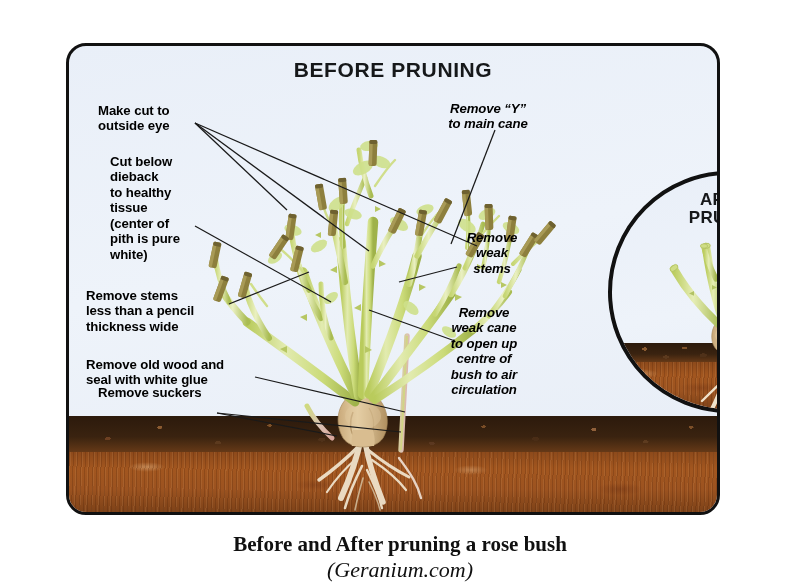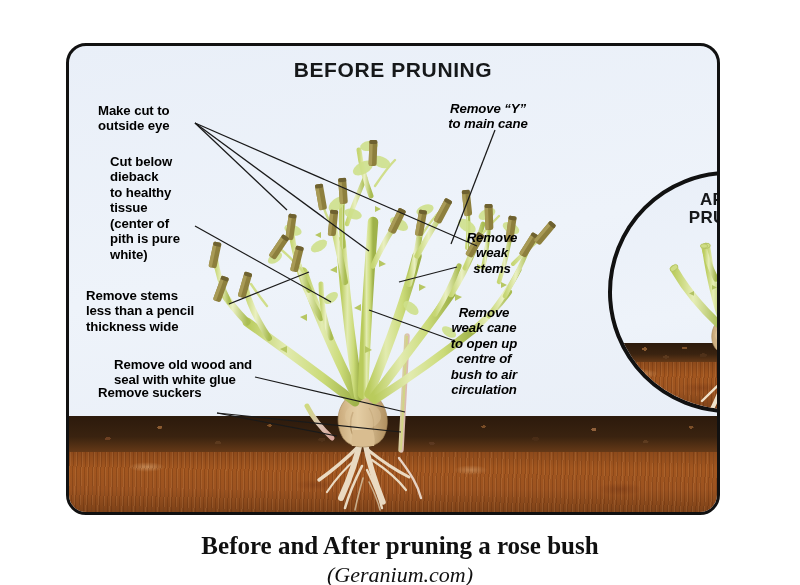--- a/index.html
+++ b/index.html
@@ -79,21 +79,21 @@
     position:absolute;font-size:13.2px;line-height:1.17;font-weight:bold;
     color:#000000;letter-spacing:-.1px;white-space:pre-line;
   }
   .lbl.center{text-align:center;font-style:italic;}
 
   
   .caption{
     position:absolute;left:0;top:505px;width:800px;text-align:center;
     font-family:"Liberation Serif",serif;color:#101010;
   }
-  .caption .t1{font-size:25px;font-weight:bold;line-height:1.15;font-family:Liberation Serif, serif;}
+  .caption .t1{font-size:21px;font-weight:bold;line-height:1.15;font-family:Liberation Serif, serif;}
   .caption .t2{font-size:22px;font-style:italic;line-height:1.25;}
 
   svg{display:block;}
   .plant, .leaders{position:absolute;left:0;top:0;}
 </style>
 </head>
 <body>
 
 <div id="stage">
 
@@ -413,21 +413,21 @@
 to healthy
 tissue
 (center of
 pith is pure
 white)</div>
 
   <div class="lbl" style="left:86px;top:261px;">Remove stems
 less than a pencil
 thickness wide</div>
 
-  <div class="lbl" style="left:114px;top:330px;">Remove old wood and
+  <div class="lbl" style="left:86px;top:330px;">Remove old wood and
 seal with white glue</div>
 
   <div class="lbl" style="left:98px;top:358px;">Remove suckers</div>
 
   <div class="lbl center" style="left:432px;top:74px;width:112px;">Remove “Y”
 to main cane</div>
 
   <div class="lbl center" style="left:452px;top:203px;width:80px;">Remove
 weak
 stems</div>

